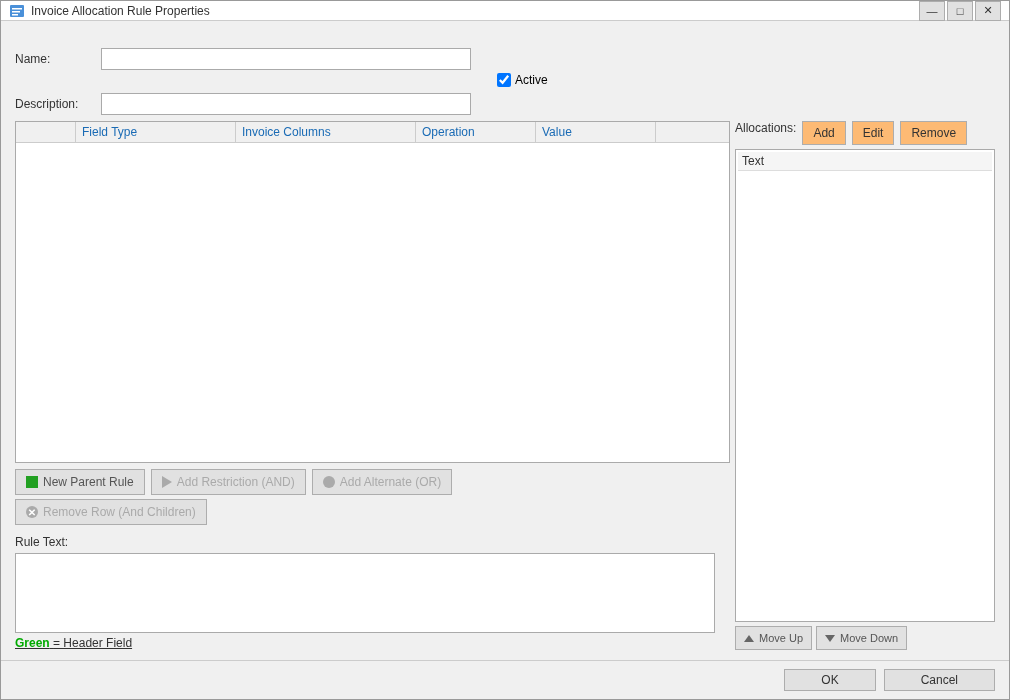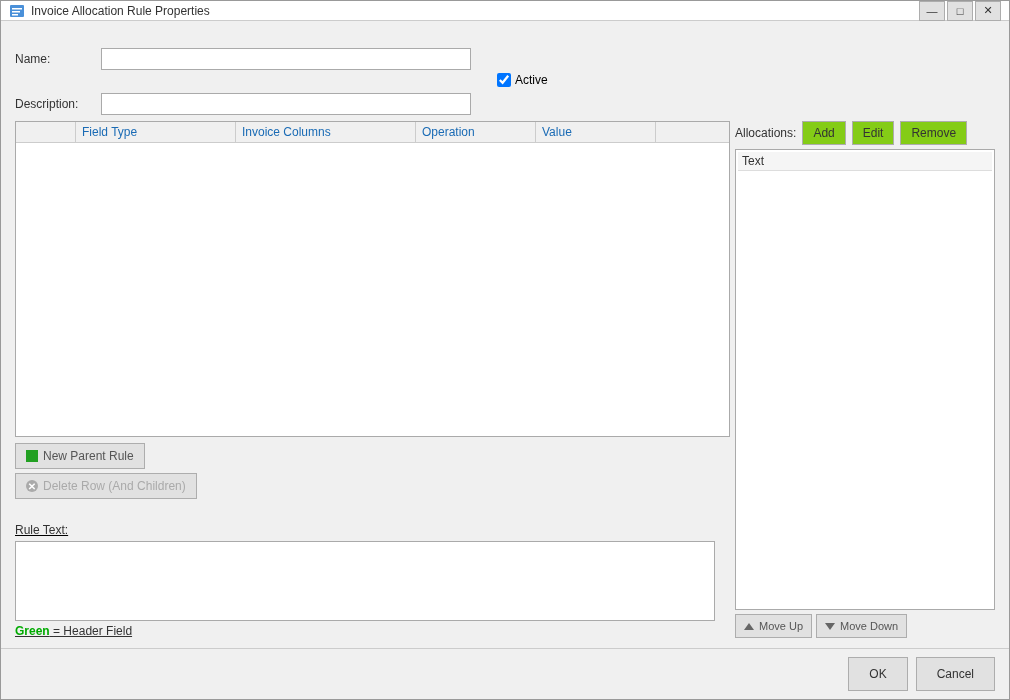--- a/index.html
+++ b/index.html
@@ -100,32 +100,32 @@
       min-width: 0;
     }
     .right-section {
       width: 260px;
       display: flex;
       flex-direction: column;
       gap: 4px;
     }
     .allocations-header {
       display: flex;
-      align-items: center;
+      align-items: flex-start;
       gap: 6px;
     }
     .allocations-label {
       color: #333;
       font-size: 12px;
       flex-shrink: 0;
     }
     .btn {
       height: 24px;
       padding: 0 10px;
-      background: #84cc16;
+      background: #fdba74;
       border: 1px solid #adadad;
       cursor: pointer;
       font-size: 12px;
       color: #333;
     }
     .btn:disabled { color: #aaa; cursor: default; }
     .allocations-list {
       flex: 1;
       border: 1px solid #aaa;
       background: #fff;
@@ -264,22 +264,22 @@
     .footer {
       display: flex;
       justify-content: flex-end;
       gap: 8px;
       padding: 8px 14px;
       border-top: 1px solid #ccc;
       background: #f0f0f0;
       flex-shrink: 0;
     }
     .footer-btn {
-      height: 34px;
-      padding: 0 20px;
+      height: 22px;
+      padding: 0 36px;
       background: #e1e1e1;
       border: 1px solid #adadad;
       cursor: pointer;
       font-size: 12px;
       color: #333;
     }
     input[type="checkbox"] {
       width: 14px;
       height: 14px;
       cursor: pointer;
@@ -353,29 +353,37 @@
             <div class="grid-header-cell">Value</div>
           </div>
           <div class="grid-body"></div>
         </div>
 
         <div class="action-row" style="margin-top:6px;">
           <button class="action-btn">
             <span class="green-square"></span>
             <span>New Parent Rule</span>
           </button>
+          <button class="action-btn disabled-btn">
+            <span class="blue-triangle"></span>
+            <span>Add Restriction (AND)</span>
+          </button>
+          <button class="action-btn disabled-btn">
+            <span class="gray-circle"></span>
+            <span>Add Alternate (OR)</span>
+          </button>
         </div>
         <div class="action-row" style="margin-top:4px;">
           <button class="action-btn disabled-btn">
             <span class="delete-circle">✕</span>
-            <span>Delete Row (And Children)</span>
-          </button>
-        </div>
-
-        <div class="rule-text-section" style="margin-top:24px;text-decoration:underline;">
+            <span>Remove Row (And Children)</span>
+          </button>
+        </div>
+
+        <div class="rule-text-section" style="margin-top:10px;">
           <div class="rule-text-label">Rule Text:</div>
           <textarea class="rule-text-box" style=""></textarea>
         </div>
         <div class="legend">
           <span class="legend-green">Green</span>
           <span>  =  Header Field</span>
         </div>
       </div>
 
       <div class="right-section">

